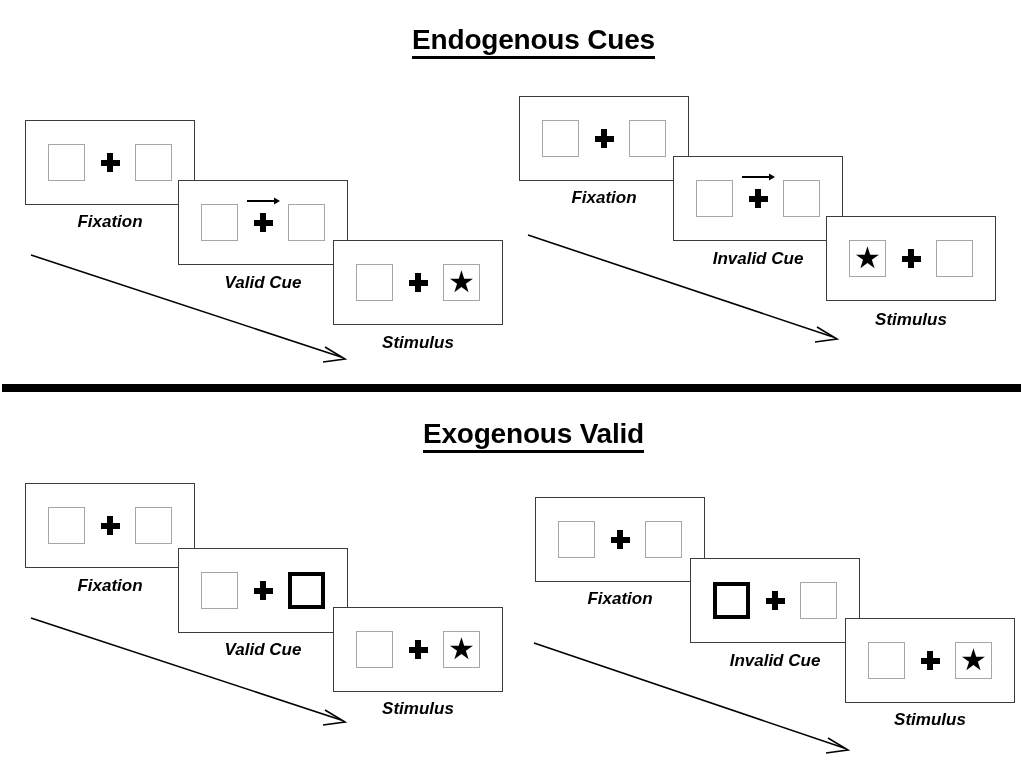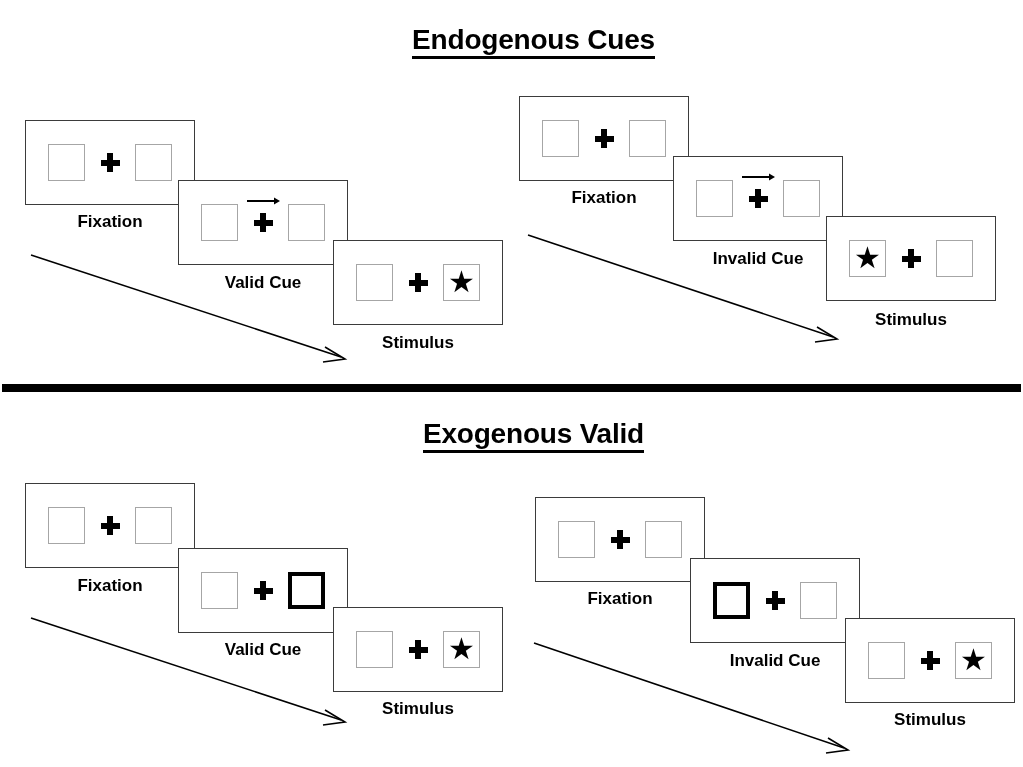--- a/index.html
+++ b/index.html
@@ -123,20 +123,21 @@
     height: 12px;
   }
 
   
   .caption {
     position: absolute;
     font-size: 17px;
     font-weight: bold;
     white-space: nowrap;
     text-align: center;
+    font-style: italic;
   }
 
   
   .timeline-arrow {
     position: absolute;
     pointer-events: none;
   }
 </style>
 </head>
 <body>

